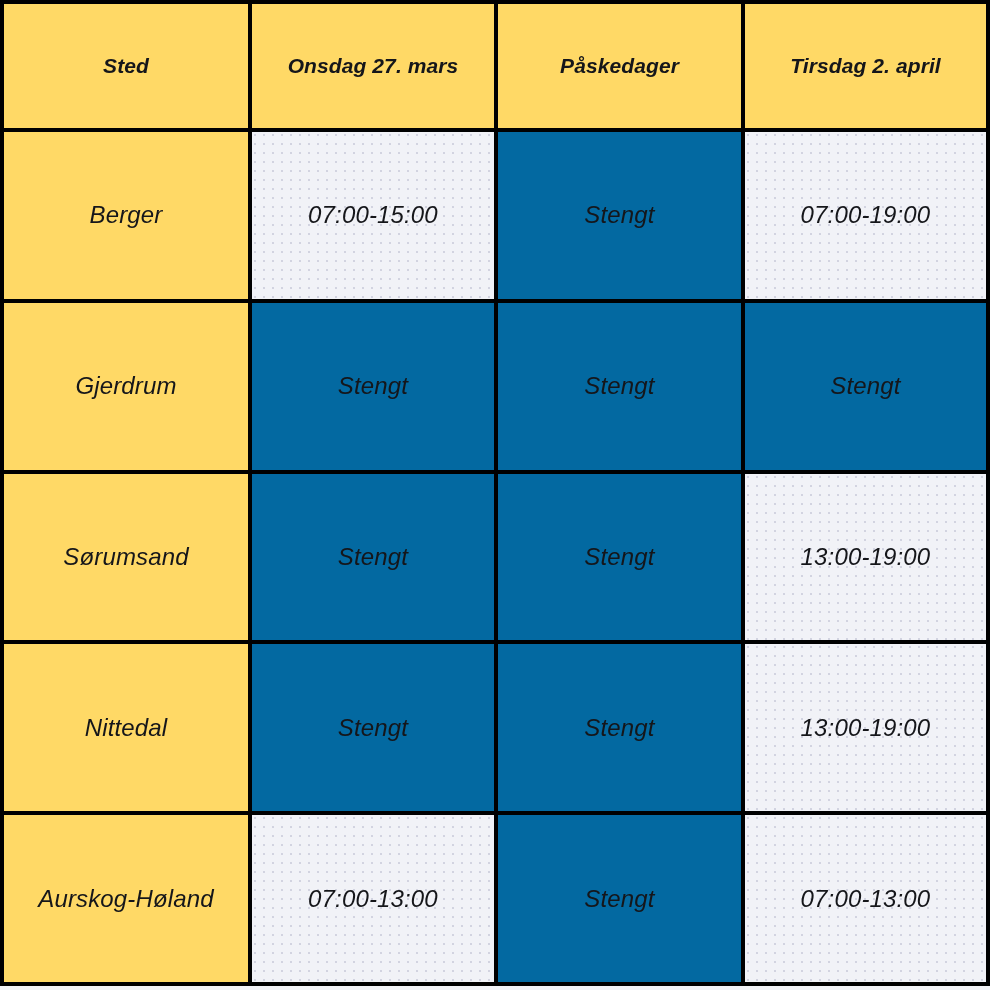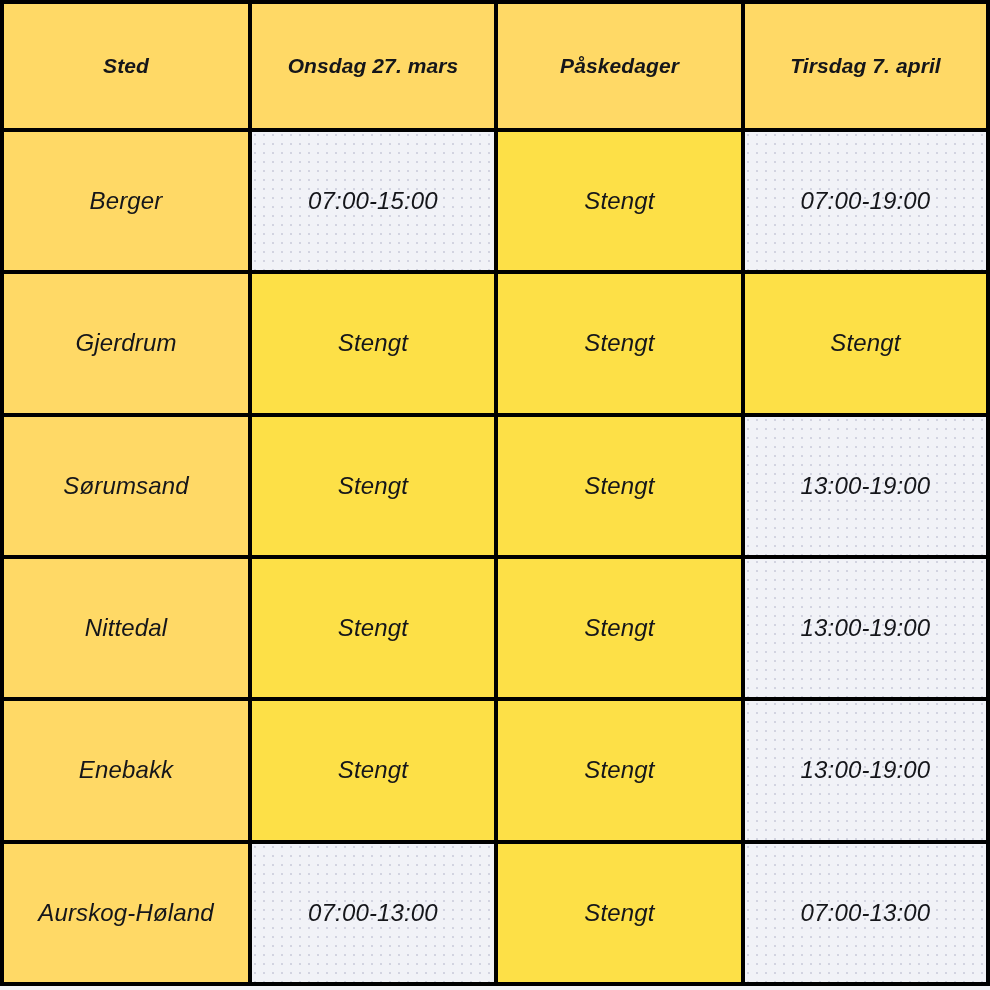--- a/index.html
+++ b/index.html
@@ -65,21 +65,21 @@
     font-size: 24px;
     font-weight: normal;
     letter-spacing: 0.15px;
   }
 
   td.cell-place {
     background: #ffd966;
   }
 
   td.cell-closed {
-    background-color: #fde047;
+    background-color: #0369a1;
   }
 
   td.cell-open {
     background-color: #f1f2f7;
     background-image: radial-gradient(circle at 1px 1px, rgba(120,125,160,0.26) 0.85px, transparent 1px);
     background-size: 9px 9px;
     background-position: 2px 2px;
   }
 </style>
 </head>
@@ -91,21 +91,21 @@
       <col class="c-sted">
       <col class="c-col2">
       <col class="c-col3">
       <col class="c-col4">
     </colgroup>
     <thead>
       <tr>
         <th>Sted</th>
         <th>Onsdag 27. mars</th>
         <th>Påskedager</th>
-        <th>Tirsdag 7. april</th>
+        <th>Tirsdag 2. april</th>
       </tr>
     </thead>
     <tbody>
 
       <tr>
         <td class="cell-place">Berger</td>
         <td class="cell-open">07:00-15:00</td>
         <td class="cell-closed">Stengt</td>
         <td class="cell-open">07:00-19:00</td>
       </tr>
@@ -125,26 +125,20 @@
         <td class="cell-open">13:00-19:00</td>
       </tr>
 
       <tr>
         <td class="cell-place">Nittedal</td>
         <td class="cell-closed">Stengt</td>
         <td class="cell-closed">Stengt</td>
         <td class="cell-open">13:00-19:00</td>
       </tr>
 
-      <tr>
-        <td class="cell-place">Enebakk</td>
-        <td class="cell-closed">Stengt</td>
-        <td class="cell-closed">Stengt</td>
-        <td class="cell-open">13:00-19:00</td>
-      </tr>
 
       <tr>
         <td class="cell-place">Aurskog-Høland</td>
         <td class="cell-open">07:00-13:00</td>
         <td class="cell-closed">Stengt</td>
         <td class="cell-open">07:00-13:00</td>
       </tr>
 
     </tbody>
   </table>

